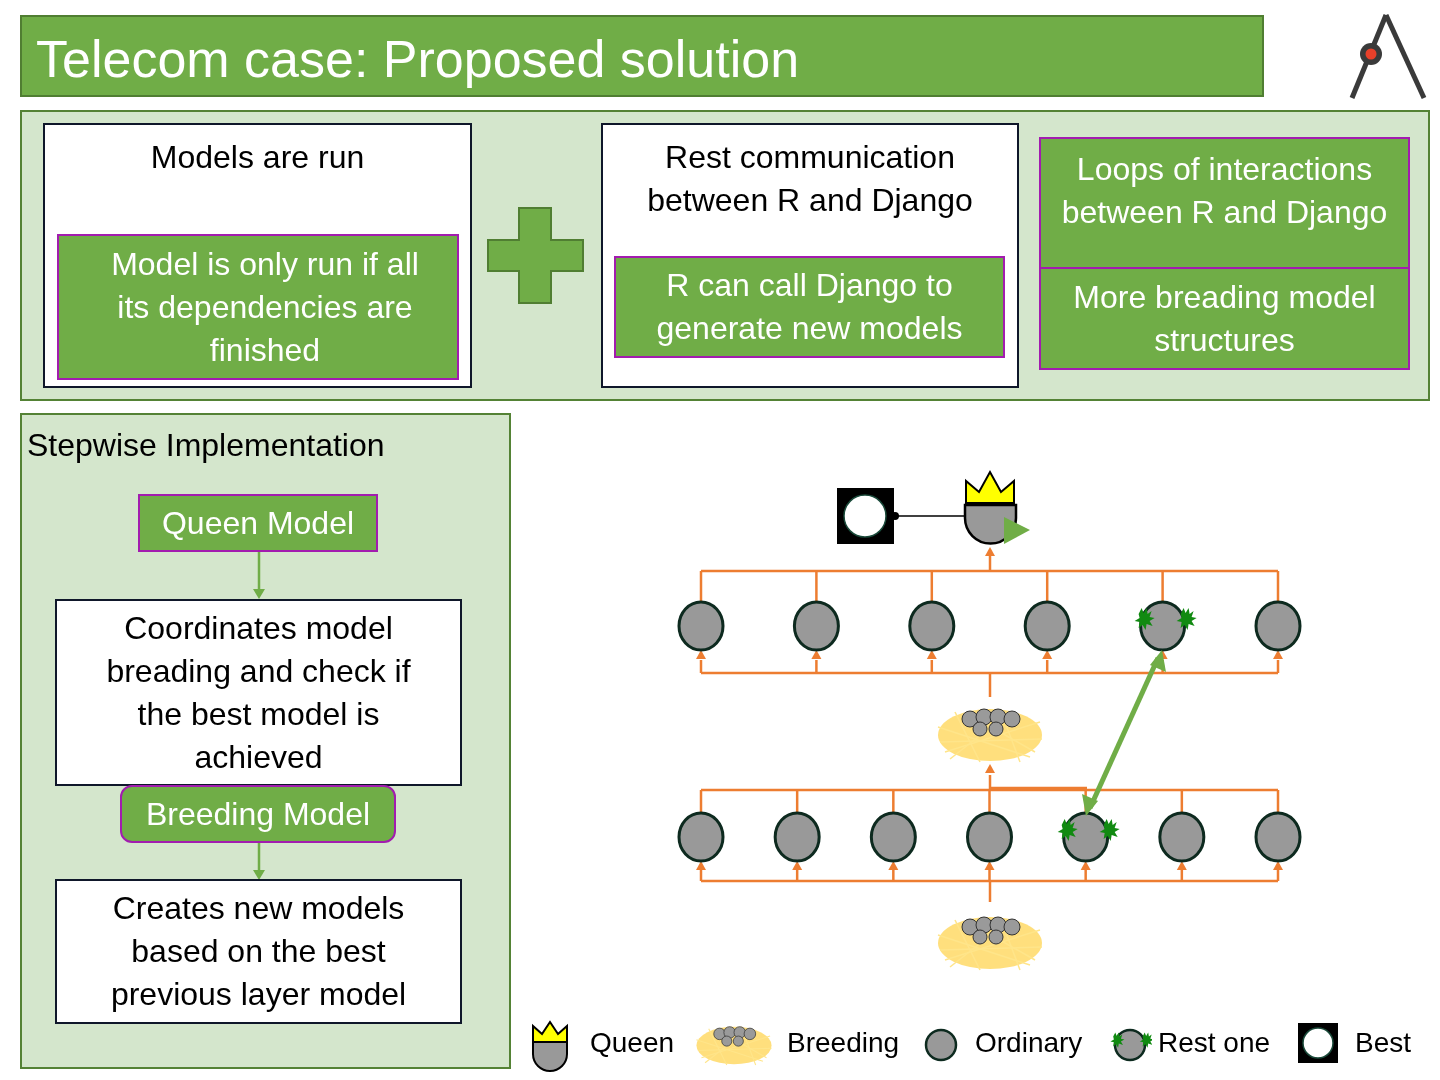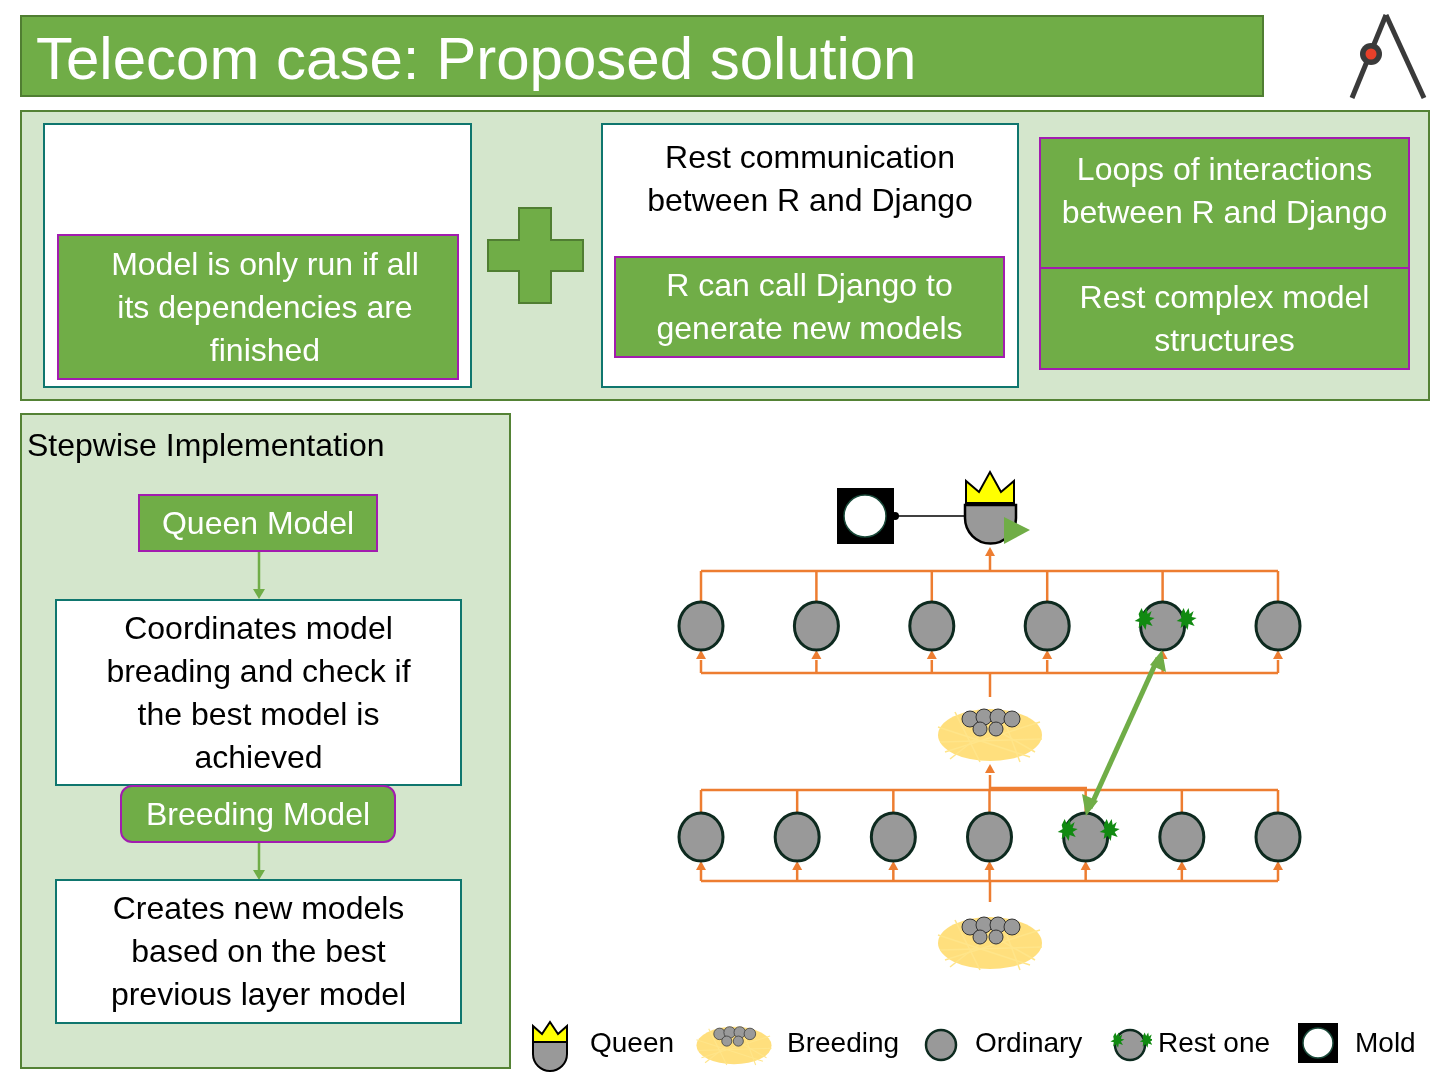--- a/index.html
+++ b/index.html
@@ -8,30 +8,30 @@
     background: #ffffff;
     font-family: "Liberation Sans", "DejaVu Sans", sans-serif;
   }
   .abs { position: absolute; box-sizing: border-box; }
   .title-bar {
     left: 20px; top: 15px; width: 1244px; height: 82px;
     background: #70ad47; border: 2px solid #507e32;
   }
   .title-text {
     position: absolute; left: 14px; top: 12px;
-    color: #ffffff; font-size: 60px; line-height: 60px; white-space: nowrap;
+    color: #ffffff; font-size: 52px; line-height: 60px; white-space: nowrap;
   }
   .logo { left: 1340px; top: 12px; width: 92px; height: 88px; }
 
   .top-panel {
     left: 20px; top: 110px; width: 1410px; height: 291px;
     background: #d4e6cc; border: 2px solid #548235;
   }
   .white-box {
-    background: #ffffff; border: 2px solid #0f766e;
+    background: #ffffff; border: 2px solid #0f172a;
   }
   .green-box {
     background: #70ad47; border: 2px solid #a21caf;
     color: #ffffff; text-align: center;
     display: flex; align-items: center; justify-content: center;
   }
   .txt-dark { color: #000; text-align: center; }
   .box-text { font-size: 32px; line-height: 43px; }
   .clip { overflow: hidden; }
 
@@ -58,40 +58,41 @@
   <line x1="46" y1="3" x2="12" y2="86" stroke="#3a3a3a" stroke-width="5"></line>
   <line x1="46" y1="3" x2="84" y2="86" stroke="#3a3a3a" stroke-width="5"></line>
   <circle cx="31" cy="42" r="11" fill="#3a3a3a"></circle>
   <circle cx="31" cy="42" r="5.5" fill="#e8402a"></circle>
 </svg>
 
 <div class="abs top-panel"></div>
 
 <div class="abs white-box" style="left:43px;top:123px;width:429px;height:265px;"></div>
 <div class="abs txt-dark box-text clip" style="left:60px;top:136px;width:395px;height:100px;">
+  <div>Models are run</div>
 </div>
 <div class="abs green-box box-text" style="left:57px;top:234px;width:402px;height:146px;">
   <span style="padding:0 18px;margin-left:14px;">Model is only run if all its dependencies are finished</span>
 </div>
 
 <svg class="abs plus" viewBox="0 0 97 97">
   <path d="M32,1 H64 V33 H96 V64 H64 V96 H32 V64 H1 V33 H32 Z" fill="#70ad47" stroke="#507e32" stroke-width="2"></path>
 </svg>
 
 <div class="abs white-box" style="left:601px;top:123px;width:418px;height:265px;"></div>
 <div class="abs txt-dark box-text" style="left:620px;top:136px;width:380px;">Rest communication between R and Django</div>
 <div class="abs green-box box-text" style="left:614px;top:256px;width:391px;height:102px;">
   <span style="padding:0 10px;">R can call Django to generate new models</span>
 </div>
 
 <div class="abs green-box box-text clip" style="left:1039px;top:137px;width:371px;height:132px;align-items:flex-start;">
   <span style="padding:9px 10px 0;">Loops of interactions between R and Django</span>
 </div>
 <div class="abs green-box box-text" style="left:1039px;top:267px;width:371px;height:103px;">
-  <span style="padding:0 10px;">Rest complex model structures</span>
+  <span style="padding:0 10px;">More breading model structures</span>
 </div>
 
 <div class="abs step-panel">
   <div class="step-title">Stepwise Implementation</div>
 </div>
 <div class="abs green-box box-text" style="left:138px;top:494px;width:240px;height:58px;">
   <span>Queen Model</span>
 </div>
 <svg class="abs" style="left:250px;top:552px;width:18px;height:48px;" viewBox="0 0 18 48">
   <line x1="9" y1="0" x2="9" y2="38" stroke="#70ad47" stroke-width="2.5"></line>
@@ -237,14 +238,14 @@
     <circle cx="0" cy="0" r="15" fill="#999" stroke="#0d2a1f" stroke-width="2.5"></circle>
     <g transform="scale(0.7)">
         <use href="#leaves-shape"></use>
       </g>
   </svg>
   <div class="abs legend-label" style="left:630px;top:12px;">Rest one</div>
   <svg class="abs" style="left:778px;top:8px;width:40px;height:40px;" viewBox="0 0 40 40">
     <rect x="0" y="0" width="40" height="40" fill="#000"></rect>
     <circle cx="20" cy="20" r="15" fill="#fff" stroke="#1a4a3a" stroke-width="1.5"></circle>
   </svg>
-  <div class="abs legend-label" style="left:827px;top:12px;">Mold</div>
+  <div class="abs legend-label" style="left:827px;top:12px;">Best</div>
 </div>
 
 </body></html>

